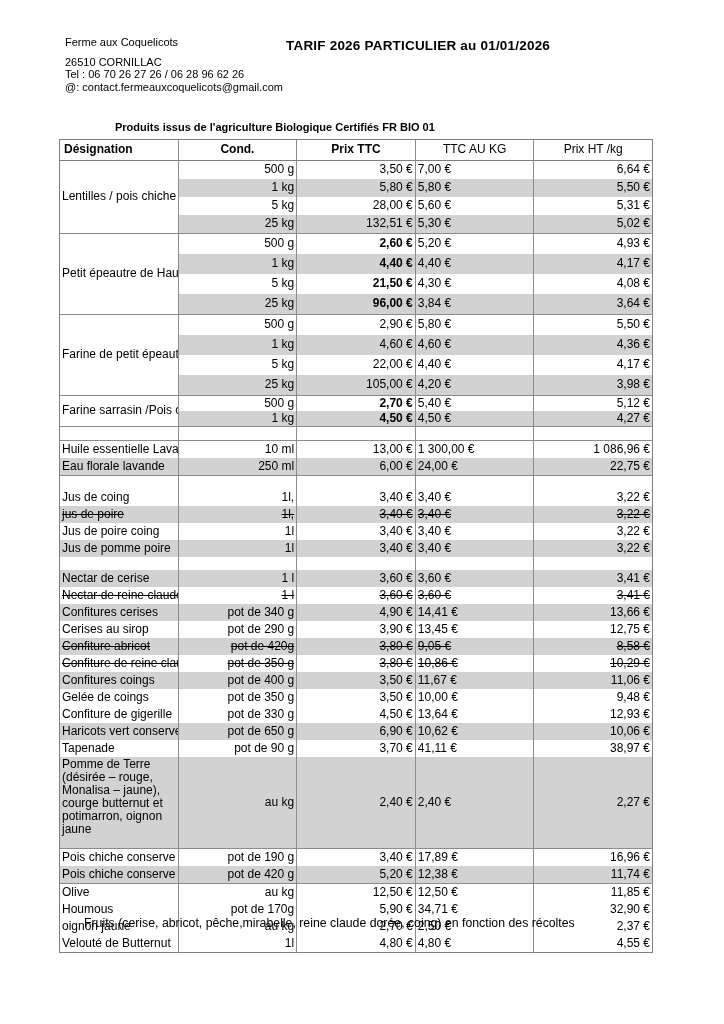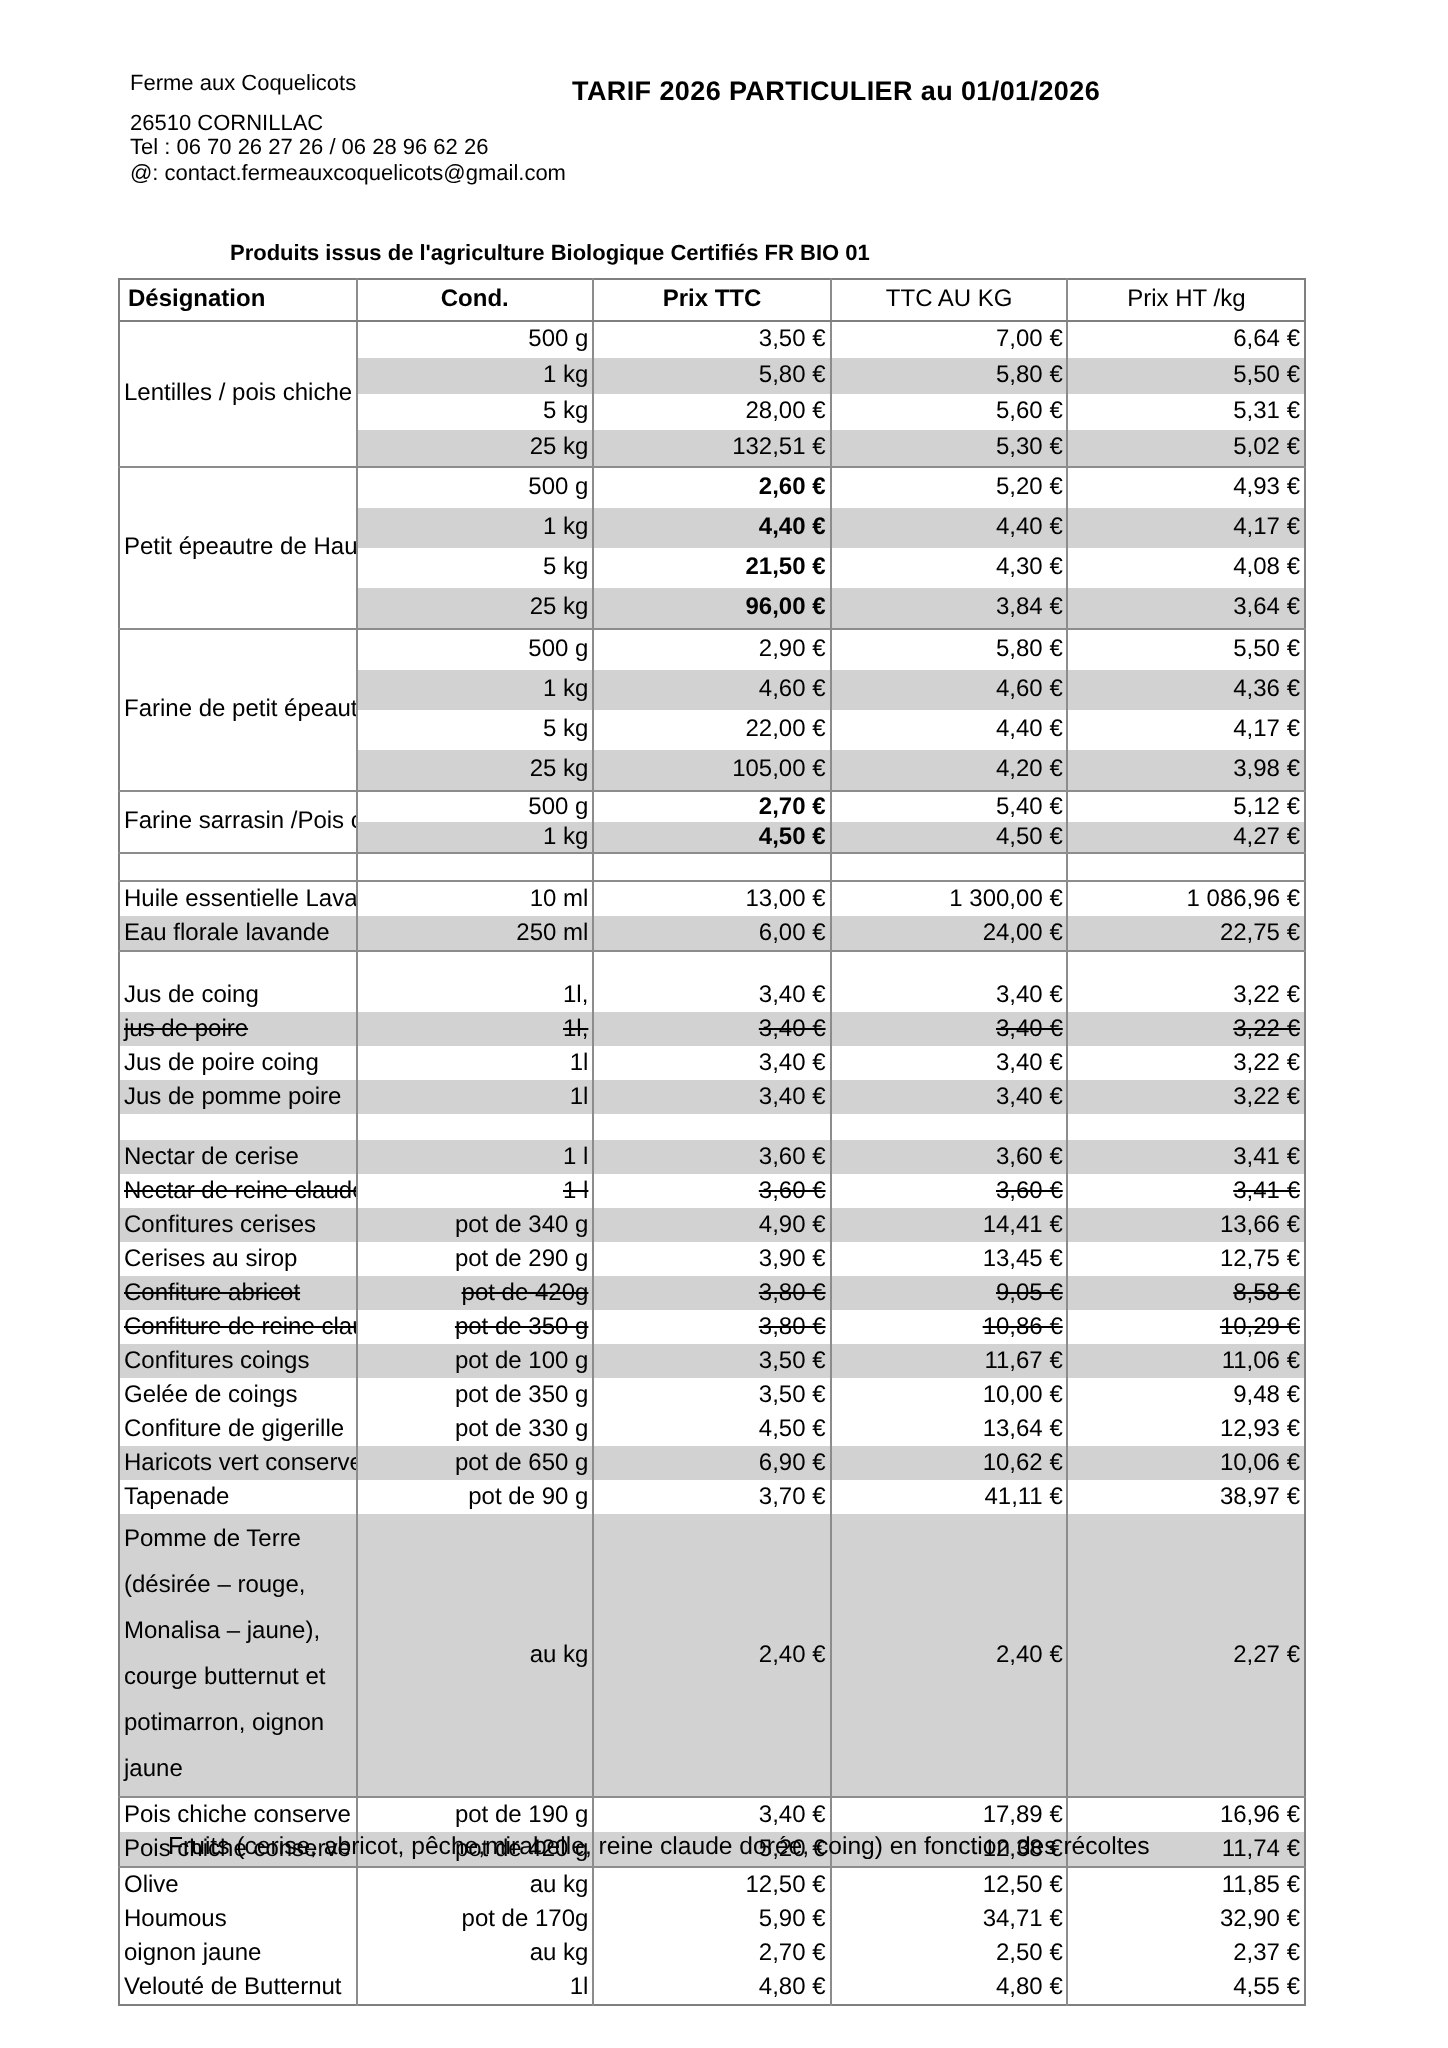--- a/index.html
+++ b/index.html
@@ -27,38 +27,38 @@
   td.c1,td.c2,td.c3,td.c4{border-left:1px solid #8c8c8c;}
   
   thead td{height:20px;font-size:12.5px;border-bottom:1px solid #7f7f7f;}
   thead td:nth-child(-n+3){font-weight:bold;}
   thead td.c0{text-align:left;padding-left:4px;}
   thead td.c1,thead td.c2,thead td.c3,thead td.c4{text-align:center;}
   
   td.c0{text-align:left;padding-left:4px;vertical-align:top;padding-top:2px;}
   td.c1{text-align:right;}
   td.c2{text-align:right;padding-right:8px;}
-  td.c3{text-align:right;padding-right:5px;}
+  td.c3{text-align:left;padding-right:5px;}
   td.c4{text-align:right;}
   td.vmid{vertical-align:middle;padding-top:0;}
   
   .h-md td{height:18px;}
   .h-lg td{height:20px;}
   .h-sm td{height:15px;}
   .h-item td{height:17px;}
   .h-spacer td{height:13px;}
   
   td.shade,.shade-row td{background:#d2d2d2;}
   td.bold{font-weight:bold;}
   .struck td{text-decoration:line-through;}
   
   tr.bt td{border-top:1px solid #8c8c8c;}
   
   .multi td{vertical-align:bottom;padding-bottom:3px;}
-  .multi td.c0{white-space:normal;vertical-align:top;padding-top:1px;line-height:23px;padding-bottom:2px;margin-left:28px;}
+  .multi td.c0{white-space:normal;vertical-align:top;padding-top:1px;line-height:13px;padding-bottom:12px;margin-left:28px;}
   
   .footer-note{position:absolute;left:60px;top:916px;font-size:12.3px;margin-left:24px;}
 </style>
 </head>
 <body>
 
 <div class="page">
 
   <div class="farm-block">
     <div class="farm-name">Ferme aux Coquelicots</div>
@@ -270,21 +270,21 @@
         </tr>
         <tr class="h-item struck">
           <td class="c0">Confiture de reine claude</td>
           <td class="c1">pot de 350 g</td>
           <td class="c2">3,80 €</td>
           <td class="c3">10,86 €</td>
           <td class="c4">10,29 €</td>
         </tr>
         <tr class="h-item shade-row">
           <td class="c0">Confitures coings</td>
-          <td class="c1">pot de 100 g</td>
+          <td class="c1">pot de 400 g</td>
           <td class="c2">3,50 €</td>
           <td class="c3">11,67 €</td>
           <td class="c4">11,06 €</td>
         </tr>
         <tr class="h-item">
           <td class="c0">Gelée de coings</td>
           <td class="c1">pot de 350 g</td>
           <td class="c2">3,50 €</td>
           <td class="c3">10,00 €</td>
           <td class="c4">9,48 €</td>

